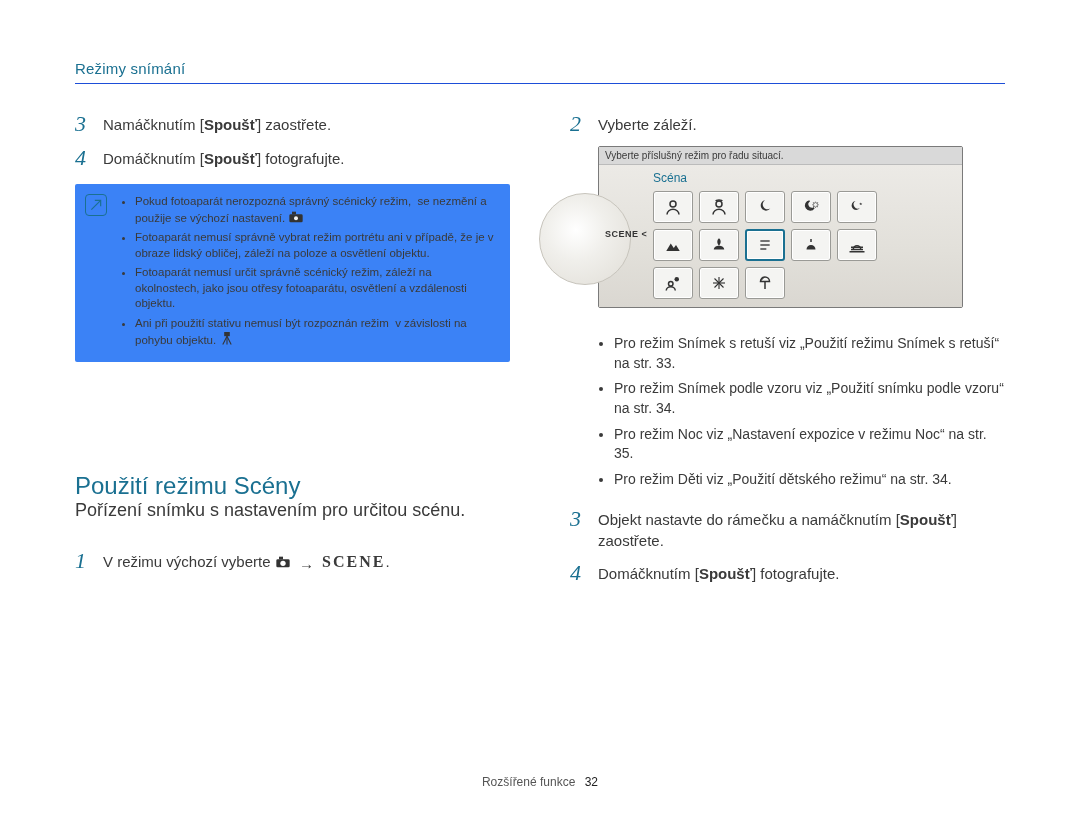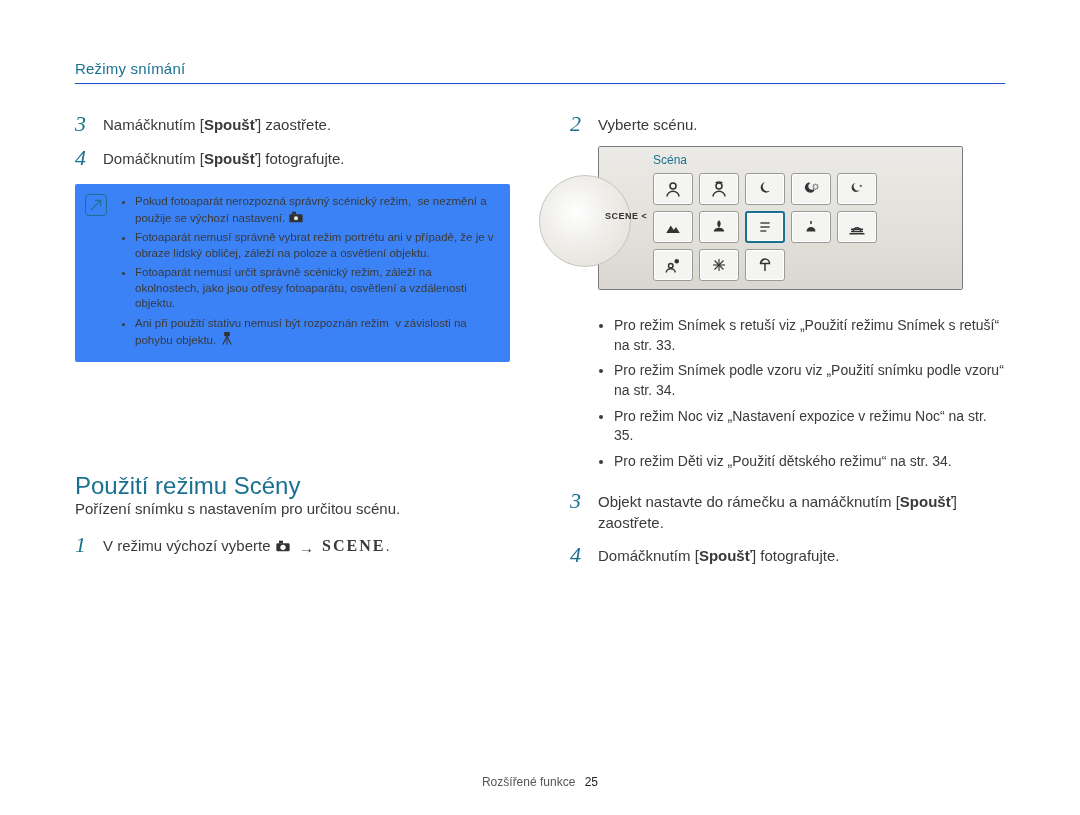--- a/index.html
+++ b/index.html
@@ -62,21 +62,21 @@
   .note-ico svg { width: 14px; height: 14px; }
   .note-box ul { list-style: disc; padding-left: 16px; }
   .note-box li { margin-bottom: 4px; }
 
   .section-title {
     color: #1a7091;
     font-size: 24px;
     font-weight: 400;
     margin-top: 110px;
   }
-  .section-desc { font-size: 15px; margin-bottom: 16px; }
+  .section-desc { font-size: 18px; margin-bottom: 28px; }
 
   .cam-ico svg, .tripod-ico svg, .smart-ico svg { width: 16px; height: 14px; vertical-align: -2px; }
   .arrow { font-size: 15px; vertical-align: middle; display:inline-block; margin: 0 4px;}
   .scene-word {
     font-family: 'Times New Roman', serif;
     font-weight: bold;
     letter-spacing: 2px;
     font-size: 16px;
   }
 
@@ -222,24 +222,25 @@
         <span class="scene-word">SCENE</span><span>.</span>
       </div>
     </div>
 
   </div>
 
   <div class="col">
 
     <div class="step">
       <div class="num">2</div>
-      <div class="step-text">Vyberte scénu.</div>
+      <div class="step-text">Vyberte záleží.</div>
     </div>
 
     <div class="display">
+      <div class="disp-hint">Vyberte příslušný režim pro řadu situací.</div>
       <div class="disp-body">
         <div class="lens"></div>
         <div class="disp-label">Scéna</div>
         <div class="scene-tag">SCENE &lt;</div>
         <div class="grid">
           <div class="cell">
               <svg width="18" height="18" viewBox="0 0 24 24" fill="none" stroke="#333" stroke-width="2">
                 <circle cx="12" cy="8" r="4"></circle>
                 <path d="M4 22c0-4 4-7 8-7s8 3 8 7"></path>
               </svg>
@@ -345,14 +346,14 @@
       <div class="step-text">
         <span>Domáčknutím [</span><b>Spoušť</b><span>] fotografujte.</span>
       </div>
     </div>
 
   </div>
 </div>
 
 <div class="footer">
   <span>Rozšířené funkce</span>
-  <span class="pno">25</span>
+  <span class="pno">32</span>
 </div>
 
 </body></html>

